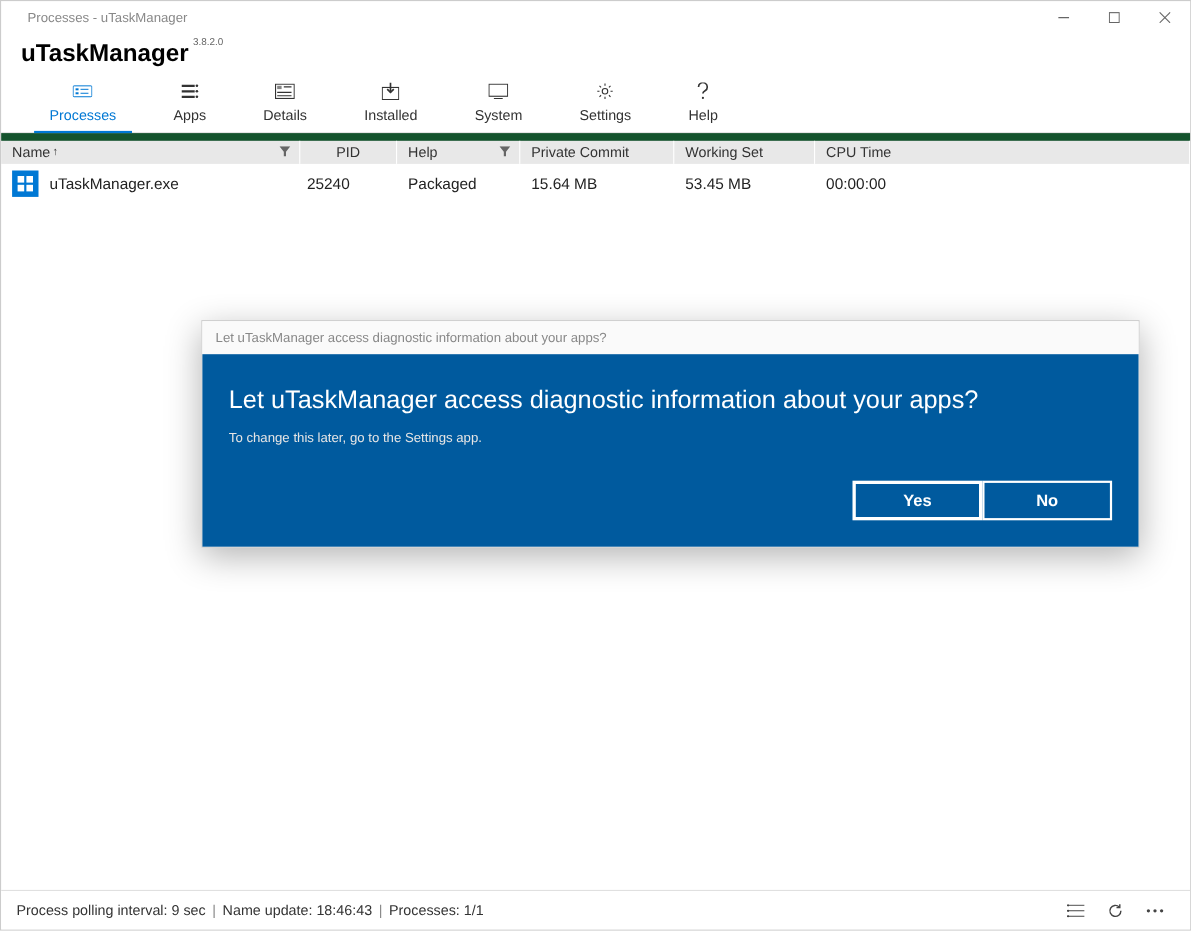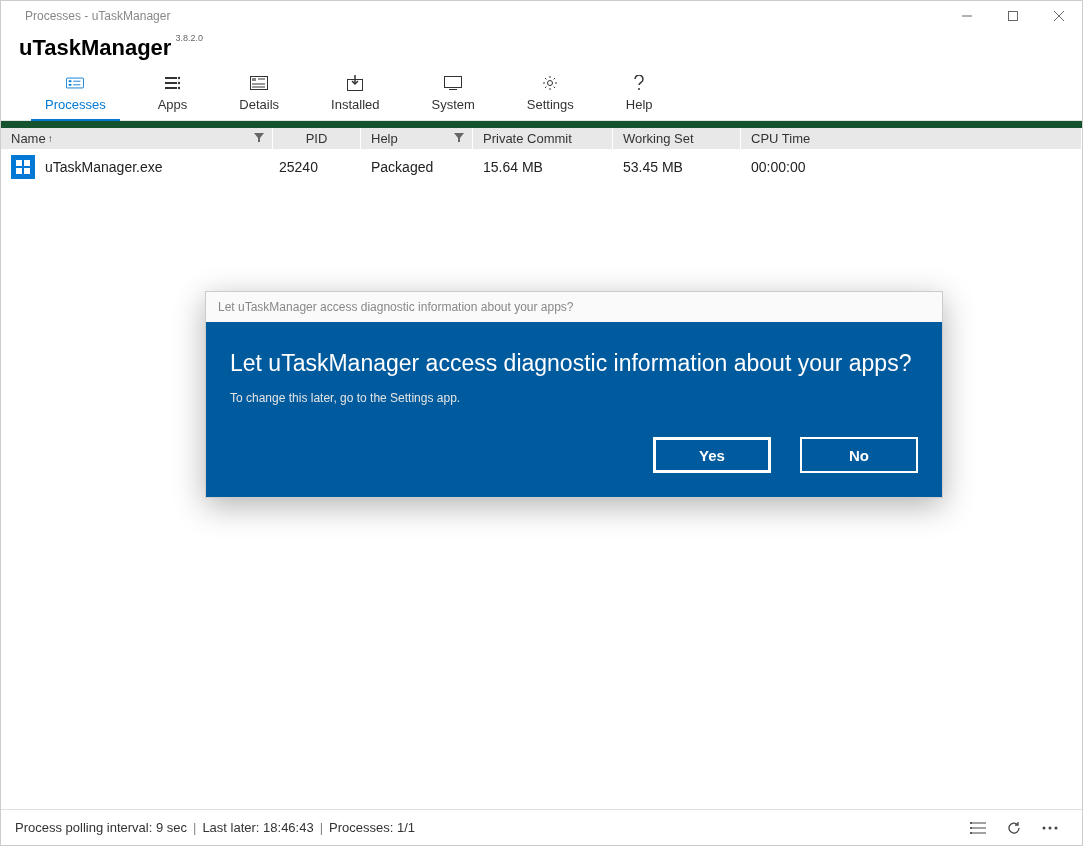--- a/index.html
+++ b/index.html
@@ -47,26 +47,26 @@
 .td.col-pid { padding-left: 6px; }
 
 
 .statusbar { position: absolute; bottom: 0; left: 0; right: 0; height: 36px; border-top: 1px solid #e0e0e0; display: flex; align-items: center; padding: 0 14px; font-size: 13px; color: #333; background: #fff; }
 .status-seg { }
 .status-sep { margin: 0 6px; color: #888; }
 .status-spacer { flex: 1; }
 .status-btn { width: 36px; height: 28px; display: flex; align-items: center; justify-content: center; color: #444; }
 
 
-.dialog { position: absolute; left: 204px; top: 290px; width: 738px; background: #fff; box-shadow: 0 8px 30px rgba(0,0,0,0.3); border: 1px solid #ccc; }
+.dialog { position: absolute; left: 182px; top: 290px; width: 853px; background: #fff; box-shadow: 0 8px 30px rgba(0,0,0,0.3); border: 1px solid #ccc; }
 .dialog-titlebar { padding: 8px 12px; font-size: 12px; color: #888; background: #fafafa; }
 .dialog-body { background: #005a9e; color: #fff; padding: 26px 24px 24px; }
 .dialog-heading { font-size: 23px; font-weight: 400; line-height: 1.35; margin-bottom: 12px; }
 .dialog-sub { font-size: 12px; color: #e5e5e5; margin-bottom: 32px; }
-.dialog-buttons { display: flex; justify-content: flex-end; gap: 29px; }
+.dialog-buttons { display: flex; justify-content: flex-end; gap: 0; }
 .dlg-btn { width: 118px; height: 36px; border: 2px solid #fff; background: transparent; color: #fff; font-size: 15px; font-weight: 600; display: flex; align-items: center; justify-content: center; cursor: pointer; }
 .dlg-btn.primary { border-width: 3px; }
 </style>
 </head>
 <body>
 
 <div class="titlebar">
   <span>Processes - uTaskManager</span>
   <div class="titlebar-spacer"></div>
   <div class="win-controls">
@@ -217,21 +217,21 @@
       <div class="td col-commit">15.64 MB</div>
       <div class="td col-ws">53.45 MB</div>
       <div class="td col-cpu">00:00:00</div>
     </div>
   </div>
 </div>
 
 <div class="statusbar">
   <span class="status-seg">Process polling interval: 9 sec</span>
   <span class="status-sep">|</span>
-  <span class="status-seg">Last later: 18:46:43</span>
+  <span class="status-seg">Name update: 18:46:43</span>
   <span class="status-sep">|</span>
   <span class="status-seg">Processes: 1/1</span>
   <div class="status-spacer"></div>
   <div class="status-btn">
       <svg width="16" height="12" viewBox="0 0 16 12">
         <line x1="0" y1="1" x2="16" y2="1" stroke="currentColor"></line>
         <line x1="0" y1="6" x2="16" y2="6" stroke="currentColor"></line>
         <line x1="0" y1="11" x2="16" y2="11" stroke="currentColor"></line>
         <circle cx="1" cy="1" r="1" fill="currentColor"></circle>
         <circle cx="1" cy="6" r="1" fill="currentColor"></circle>

